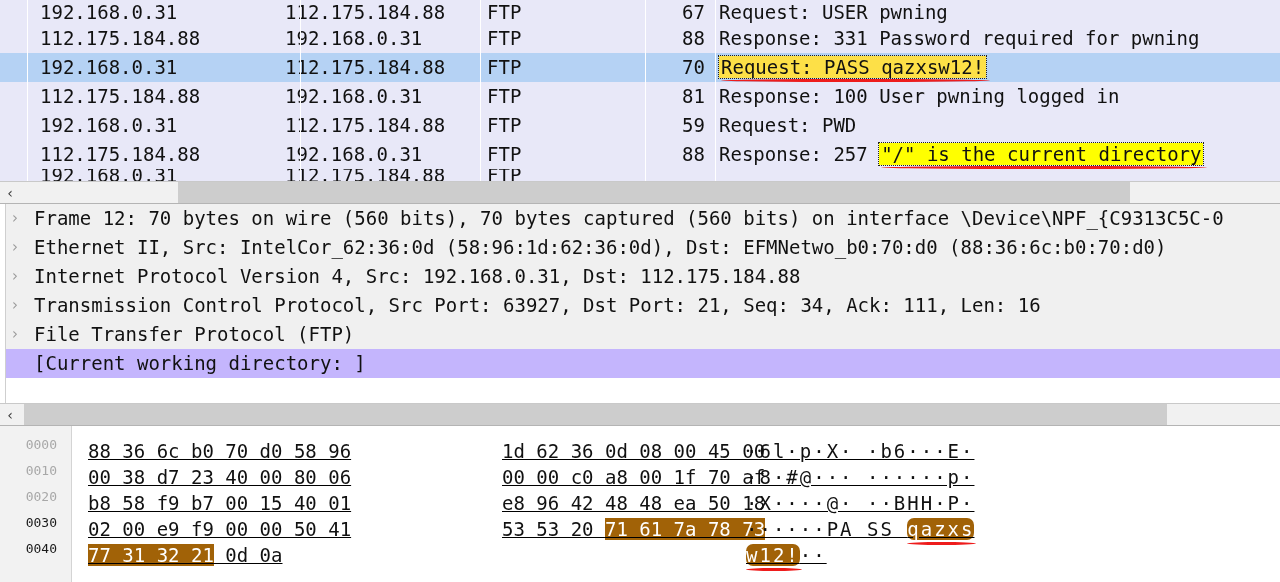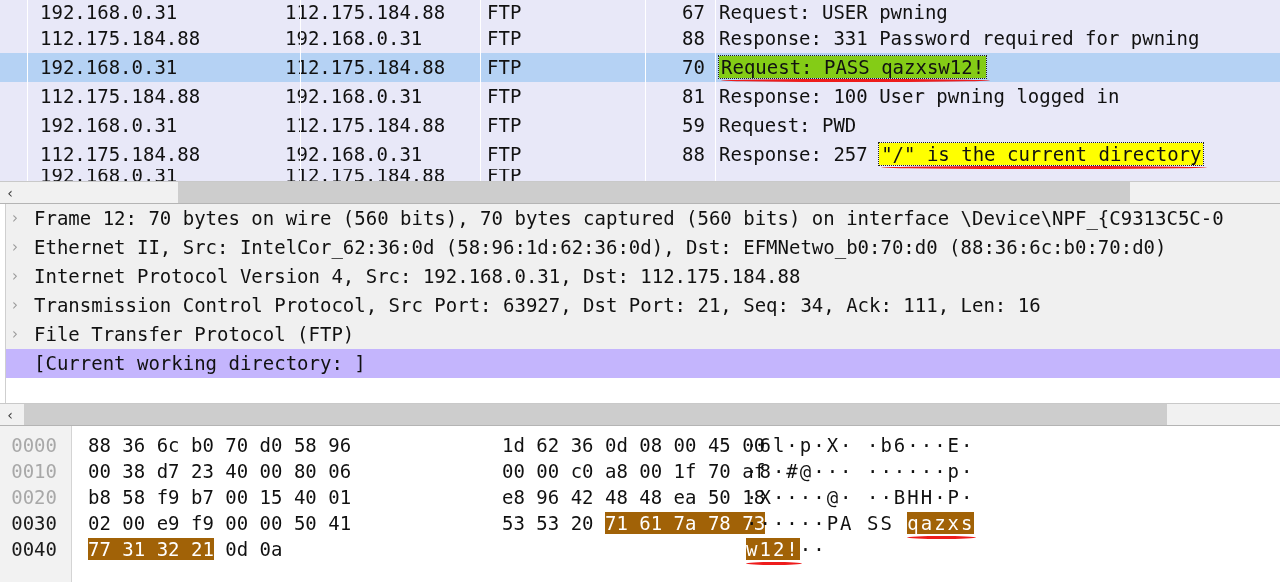--- a/index.html
+++ b/index.html
@@ -64,21 +64,21 @@
   .col-len   { width: 70px; text-align: right; }
   .col-info  { padding-left: 14px; flex: 1; }
 
   .hl-yellow {
     background: #ffff00;
     position: relative;
     padding: 0 2px;
     outline: 1px dotted #222;
   }
   .prow.selected .hl-yellow {
-    background: #84cc16;
+    background: #fde047;
   }
   .hl-yellow::after {
     content: "";
     position: absolute;
     left: 2px; right: -4px;
     bottom: -4px;
     height: 3px;
     background: #ee1c1c;
     border-radius: 60%;
   }
@@ -163,37 +163,38 @@
   }
   .bytes-gutter {
     width: 72px;
     flex: 0 0 72px;
     background: #f2f2f2;
     border-right: 1px solid #d4d4d4;
     padding-top: 6px;
   }
   .bytes-body {
     flex: 1;
-    padding-top: 6px;
-    position: relative;
+    padding-top: 12px;
+    position: relative;
+    text-decoration: underline;
   }
   .brow {
     height: 26px;
     line-height: 26px;
     font-size: 19px;
     color: #111111;
     white-space: pre;
     display: flex;
     align-items: center;
   }
   .boff {
     text-align: right;
     padding-right: 14px;
     color: #a8a8a8;
-    font-size: 19px;
+    font-size: 13px;
     height: 26px;
     line-height: 26px;
   }
   .boff.dark { color: #1b1b1b; }
   .bhex {
     width: 430px;
     flex: 0 0 430px;
     padding-left: 16px;
     white-space: pre;
   }
@@ -206,20 +207,21 @@
     padding-left: 16px;
     white-space: pre;
     letter-spacing: 2px;
   }
   .sel {
     background: #a16207;
     color: #ffffff;
   }
   .sel-ul {
     position: relative;
+    border-radius: 7px;
   }
   .sel-ul::after {
     content: "";
     position: absolute;
     left: 0; right: -2px;
     bottom: -5px;
     height: 3px;
     background: #ee1c1c;
     border-radius: 60%;
   }

